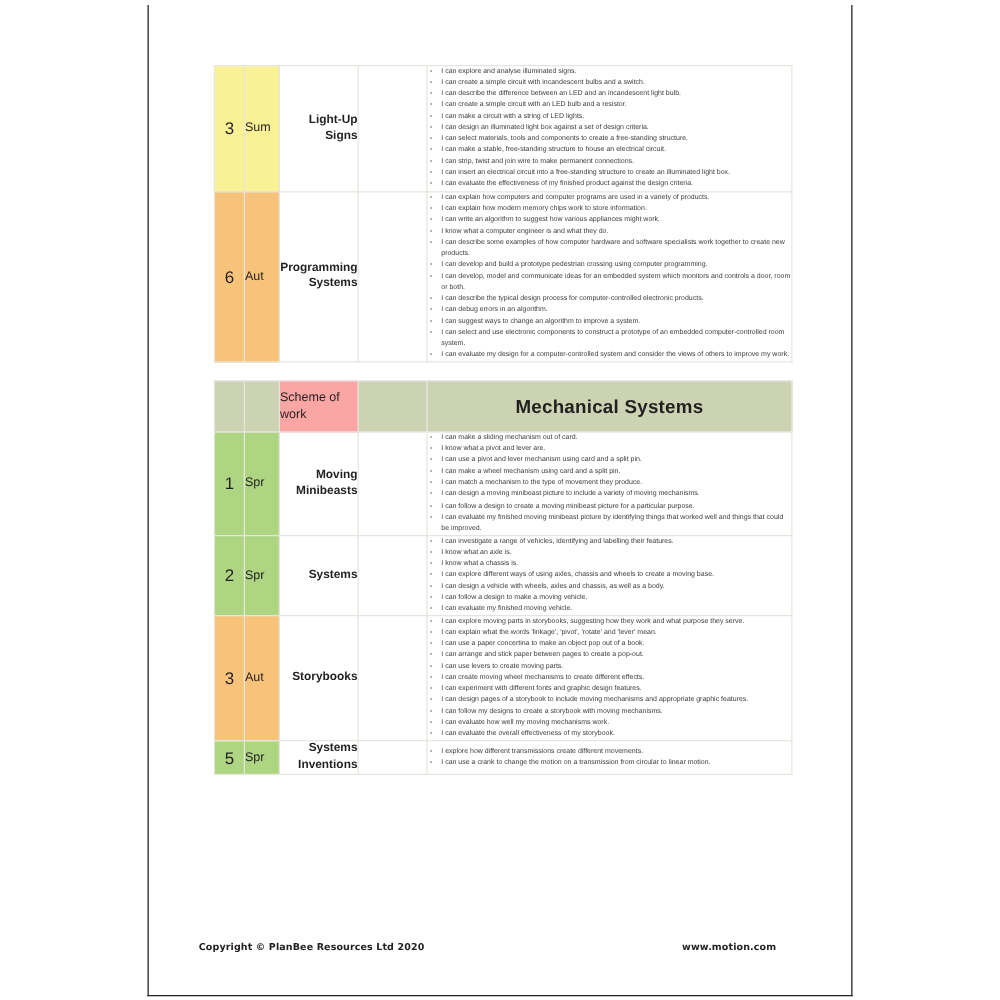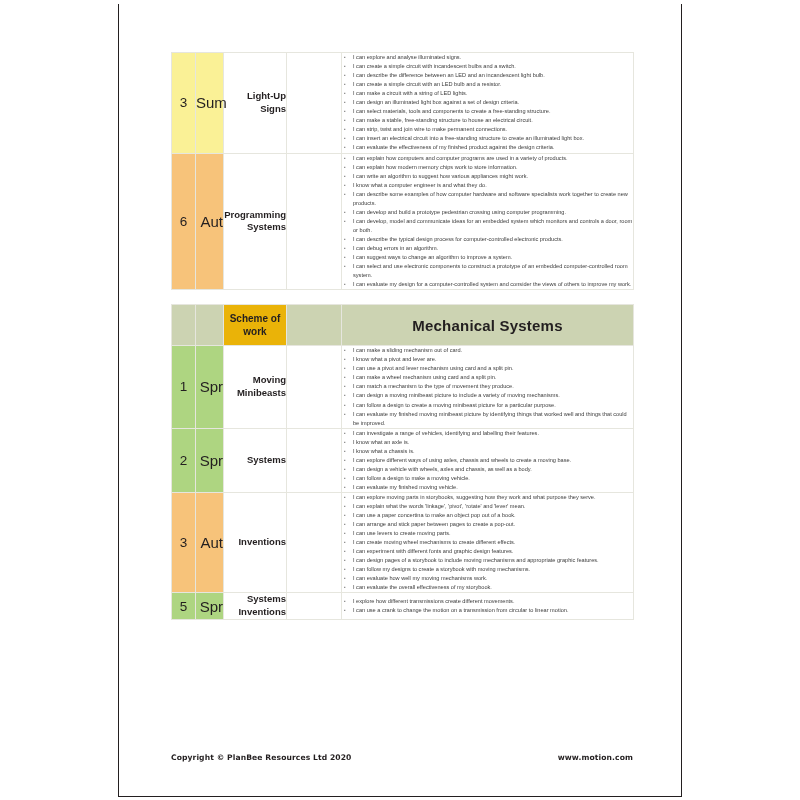--- a/index.html
+++ b/index.html
@@ -63,22 +63,22 @@
   col.c-blank  { width: 55px; }
   col.c-obj    { width: 292px; }
 
   .cell-year {
     text-align: center;
     font-size: 13.5px;
     color: #231f20;
     font-weight: 400;
   }
   .cell-term {
-    text-align: right;
-    font-size: 15px;
+    text-align: left;
+    font-size: 10px;
     color: #231f20;
     font-weight: 400;
   }
   .cell-scheme {
     text-align: right;
     font-size: 9.5px;
     font-weight: bold;
     color: #231f20;
     line-height: 1.35;
     padding: 2px 4px;
@@ -112,43 +112,42 @@
     font-size: 5px;
     color: #8a8a8a;
   }
 
   
   .hdr-cell {
     background: #ccd3b2;
     height: 41px;
   }
   .hdr-scheme {
-    background: #eab308;
-    text-align: center;
+    background: #fca5a5;
     font-size: 10px;
-    font-weight: bold;
+    font-weight: normal;
     color: #231f20;
     line-height: 1.3;
   }
   .hdr-title {
     background: #ccd3b2;
     text-align: center;
     font-size: 15px;
     font-weight: bold;
     color: #231f20;
     letter-spacing: 0.2px;
     margin-top: 28px;
   }
 
   
   .table-gap { height: 14px; }
 
   .footer-bar {
     position: absolute;
-    left: 52px;
+    left: 40px;
     top: 749px;
     width: 462px;
     display: flex;
     justify-content: space-between;
     align-items: baseline;
   }
   .footer-left,
   .footer-right {
     font-family: "DejaVu Sans", sans-serif;
     font-size: 7.6px;
@@ -267,21 +266,21 @@
                     <li>I can explore different ways of using axles, chassis and wheels to create a moving base.</li>
                     <li>I can design a vehicle with wheels, axles and chassis, as well as a body.</li>
                     <li>I can follow a design to make a moving vehicle.</li>
                     <li>I can evaluate my finished moving vehicle.</li>
                   </ul>
                 </td>
               </tr>
               <tr>
                 <td class="cell-year" style="background: rgb(247, 195, 122);">3</td>
                 <td class="cell-term" style="background: rgb(247, 195, 122);">Aut</td>
-                <td class="cell-scheme">Inventions</td>
+                <td class="cell-scheme">Storybooks</td>
                 <td class="cell-blank"></td>
                 <td class="cell-obj">
                   <ul>
                     <li>I can explore moving parts in storybooks, suggesting how they work and what purpose they serve.</li>
                     <li>I can explain what the words 'linkage', 'pivot', 'rotate' and 'lever' mean.</li>
                     <li>I can use a paper concertina to make an object pop out of a book.</li>
                     <li>I can arrange and stick paper between pages to create a pop-out.</li>
                     <li>I can use levers to create moving parts.</li>
                     <li>I can create moving wheel mechanisms to create different effects.</li>
                     <li>I can experiment with different fonts and graphic design features.</li>

